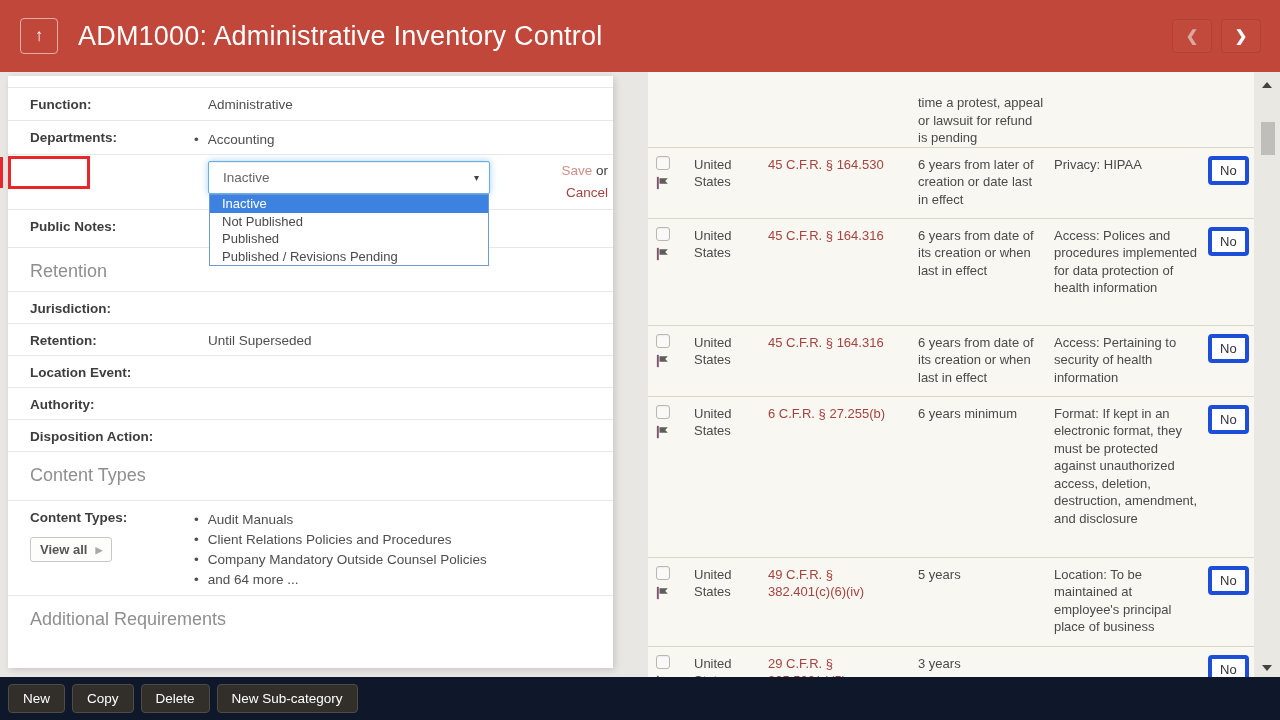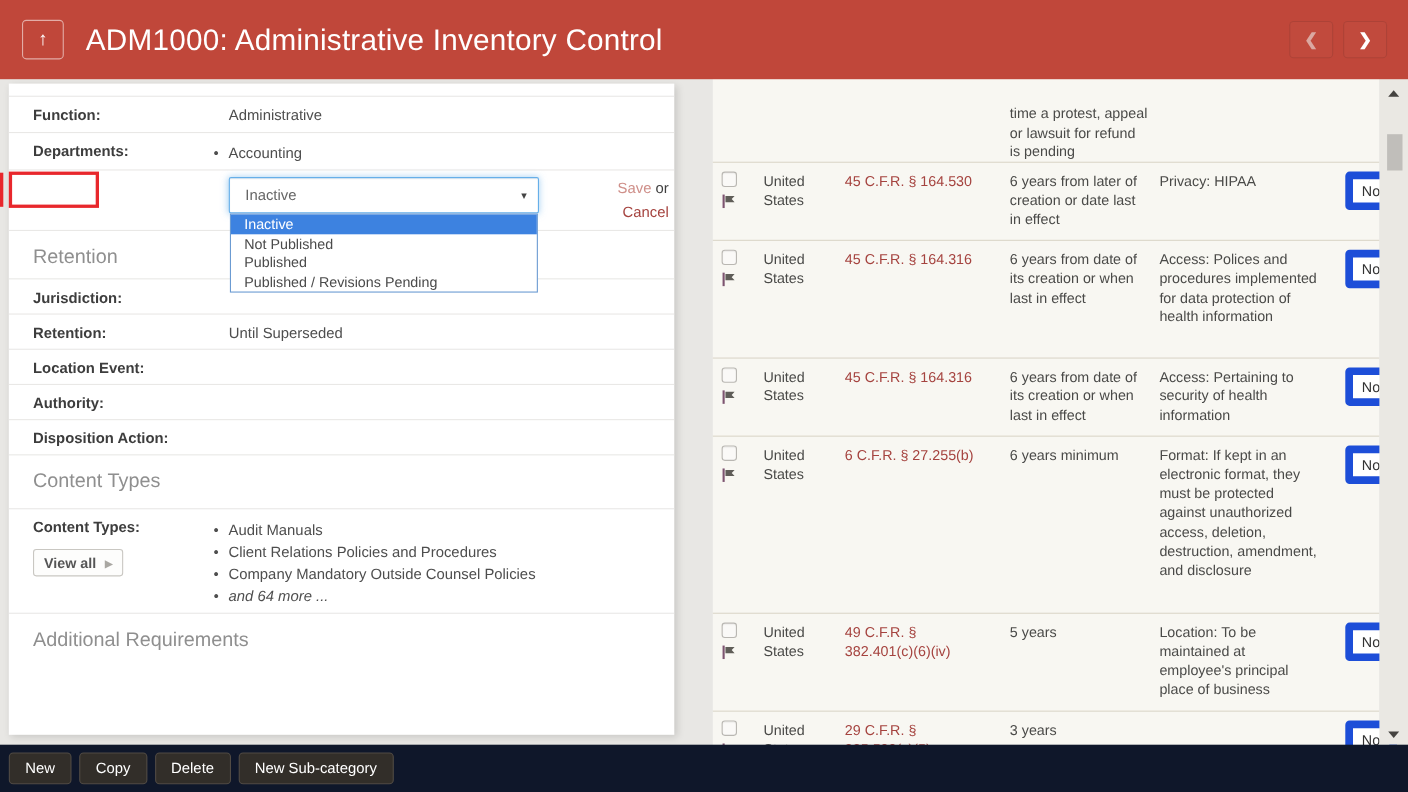--- a/index.html
+++ b/index.html
@@ -53,21 +53,21 @@
   .sec-heading {
     border-bottom:1px solid #e9e8e6; padding:13px 0 0 22px;
     font-size:18px; color:#8f8f8f;
   }
   .h-retention { height:44px; }
   .h-contenttypes { height:49px; }
   .h-addreq { height:49px; border-bottom:none; }
   ul.bullets { list-style:none; margin-left:-14px; }
   ul.bullets li { font-size:13.5px; line-height:20px; color:#4e4e4e; }
   ul.bullets li::before { content:"•"; margin-right:9px; }
-  li.more-item { font-style:italic; }
+  li.more-item { }
 
   
   .status-select {
     position:absolute; left:200px; top:6px; width:282px; height:33px;
     background:#fff; border:1px solid #66afe9; border-radius:2px;
     box-shadow:inset 0 1px 1px rgba(0,0,0,.075), 0 0 7px rgba(102,175,233,.6);
     display:flex; align-items:center; padding:0 10px 0 14px; cursor:pointer;
   }
   .status-select .sel-text { flex:1; font-size:13.5px; color:#666; }
   .status-select .sel-arrow { font-size:10px; color:#444; }
@@ -102,22 +102,22 @@
   .crow-4 { min-height:161px; }
   .crow-5 { min-height:89px; }
   .crow-6 { min-height:80px; border-bottom:none; }
   .c-flag { width:46px; flex:none; padding-left:8px; }
   .c-jur  { width:74px; flex:none; font-size:13px; line-height:17.5px; padding-right:6px; }
   .c-cit  { width:150px; flex:none; font-size:13px; line-height:17.5px; color:#a5433f; padding-right:20px; overflow-wrap:break-word; cursor:pointer; }
   .c-ret  { width:136px; flex:none; font-size:13px; line-height:17.5px; padding-right:10px; }
   .c-desc { width:152px; flex:none; font-size:13px; line-height:17.5px; padding-right:8px; }
   .c-no   { flex:1; display:flex; justify-content:flex-start; }
   .no-btn {
-    background:#fff; border:7px solid #1d4ed8; border-radius:4px;
-    font-size:13px; color:#333; padding:3px 8px; cursor:pointer; margin-left:17px;
+    background:#fff; border:4px solid #1d4ed8; border-radius:4px;
+    font-size:13px; color:#333; padding:3px 8px; cursor:pointer; margin-left:2px;
   }
   .cb {
     width:14px; height:14px; border:1px solid #b9b7b2; border-radius:3px;
     background:#faf9f7; box-shadow:inset 0 1px 1px rgba(0,0,0,.05); cursor:pointer;
   }
   .flag-ic { margin-top:6px; width:14px; height:14px; }
 
   
   .scrollbar { position:absolute; left:1254px; top:72px; width:26px; height:605px; background:#eae8e3; z-index:3; }
   .sb-thumb { position:absolute; left:7px; top:50px; width:14px; height:33px; background:#c0beba; cursor:pointer; }
@@ -189,20 +189,24 @@
       <span class="cancel-link">Cancel</span>
     </div>
     <div class="dropdown-list">
       <div class="dd-option dd-selected">Inactive</div>
       <div class="dd-option">Not Published</div>
       <div class="dd-option">Published</div>
       <div class="dd-option">Published / Revisions Pending</div>
     </div>
   </div>
 
+  <div class="frow r-publicnotes">
+    <div class="flabel">Public Notes:</div>
+    <div class="fvalue"></div>
+  </div>
 
   <div class="sec-heading h-retention">Retention</div>
 
   <div class="frow r-small">
     <div class="flabel">Jurisdiction:</div>
     <div class="fvalue"></div>
   </div>
   <div class="frow r-small">
     <div class="flabel">Retention:</div>
     <div class="fvalue">Until Superseded</div>

